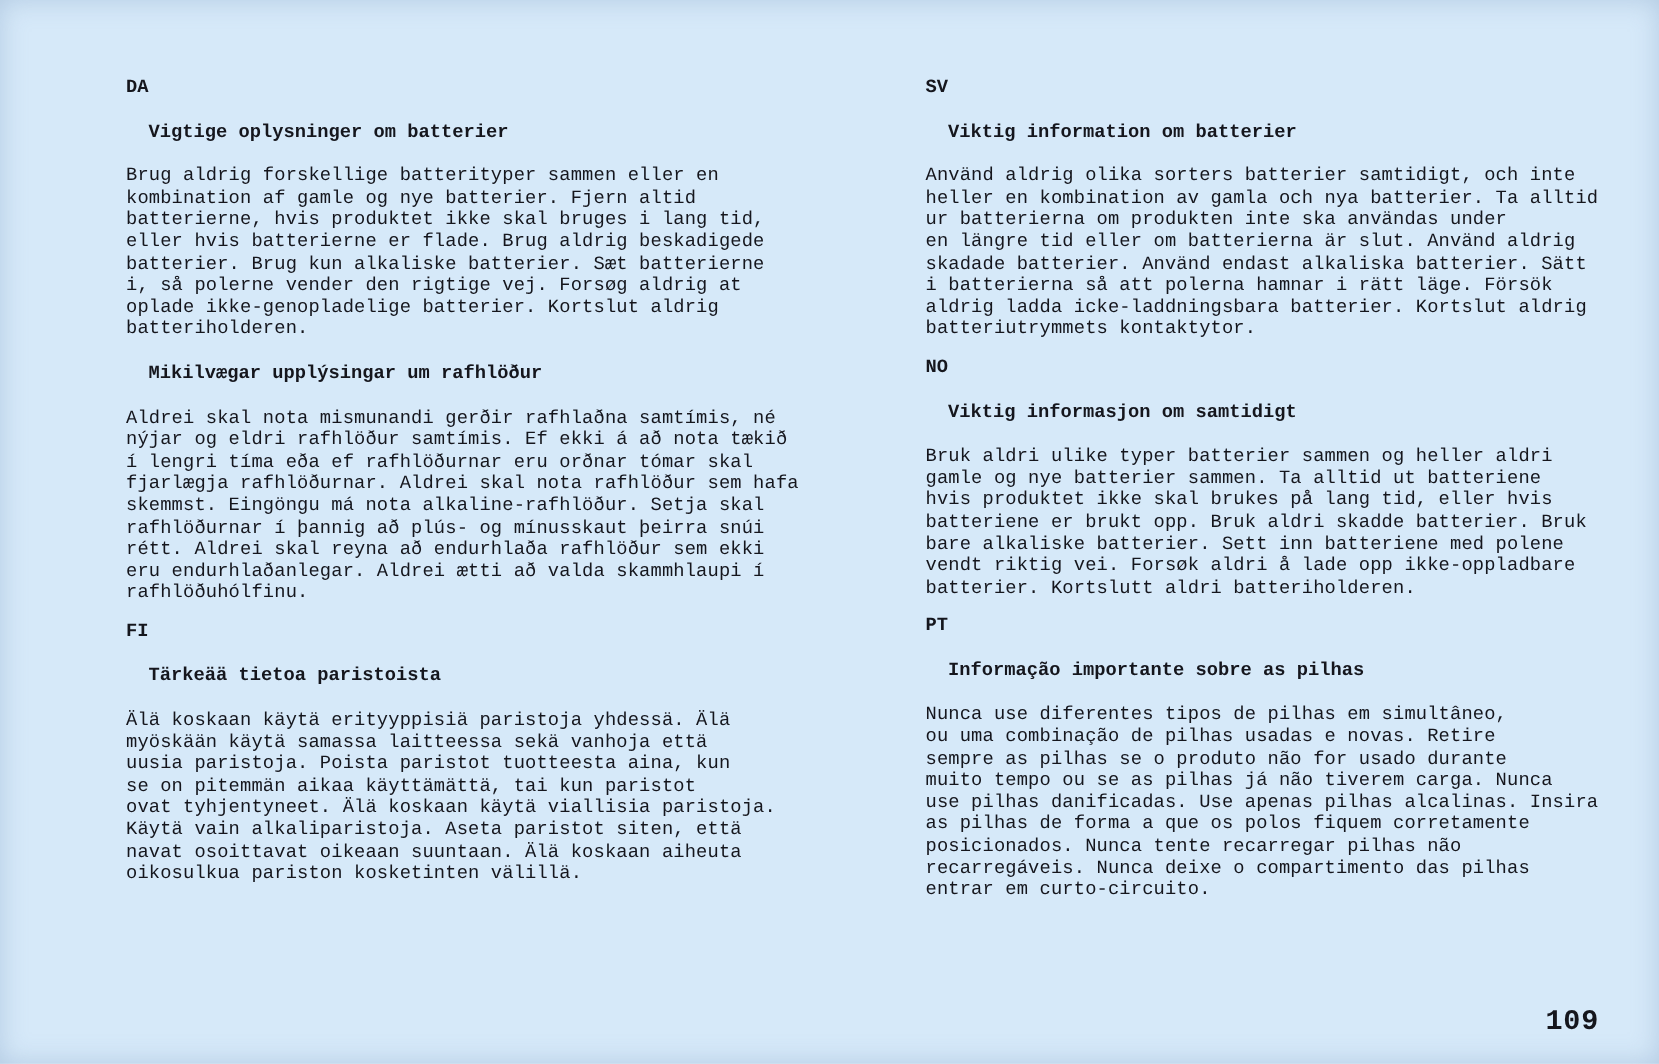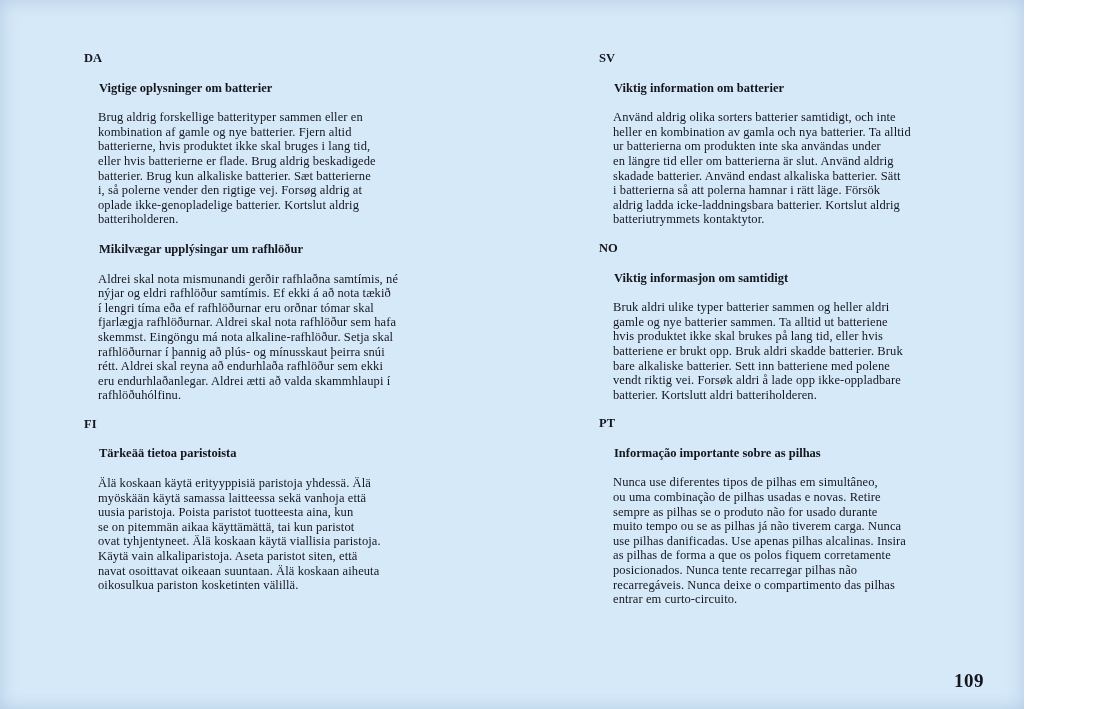--- a/index.html
+++ b/index.html
@@ -1,50 +1,50 @@
 <!DOCTYPE html>
 <html><head>
 <meta charset="utf-8">
 <style>
   html, body {
     margin: 0;
     padding: 0;
   }
   .page {
     position: relative;
-    width: 1024px;
+    width: 1106px;
     height: 709px;
     background: #d6e9f9;
     box-shadow: inset 0 0 18px rgba(120, 152, 188, 0.38);
-    font-family: Liberation Serif, serif;
+    font-family: Liberation Mono, monospace;
     color: #15161d;
     overflow: hidden;
   }
   .col {
     position: absolute;
     top: 51px;
   }
   .col-left  { left: 84px;  width: 500px; }
-  .col-right { left: 599px; width: 480px; }
+  .col-right { left: 617px; width: 480px; }
   .lang-section {
     margin: 0 0 11px 0;
   }
   .lang-code {
     font-weight: 700;
     font-size: 12.5px;
     line-height: 14.6px;
   }
   .section-title {
     margin: 15px;
     font-weight: 700;
     font-size: 12.5px;
     line-height: 14.6px;
   }
   .section-body {
-    margin: 14px;
+    margin: 0;
     font-size: 12.5px;
     line-height: 14.6px;
     white-space: pre-line;
     letter-spacing: 0.1px;
   }
   .page-number {
     position: absolute;
     right: 40px;
     bottom: 17px;
     font-size: 19px;

